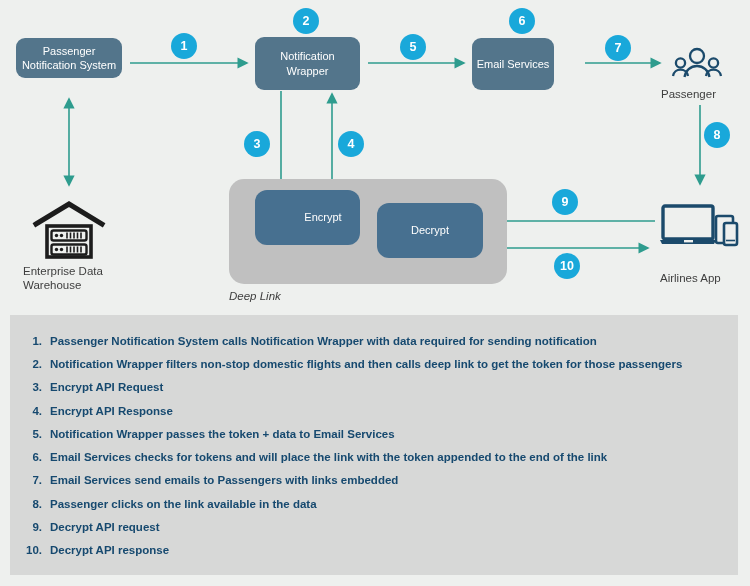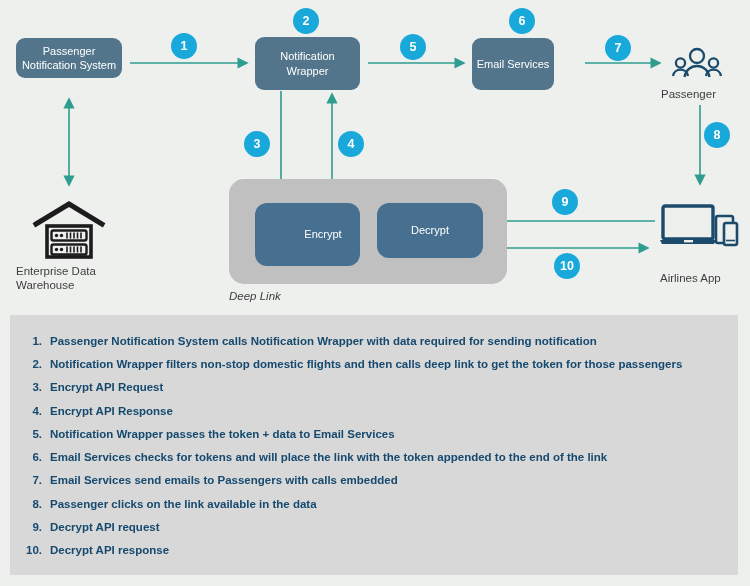--- a/index.html
+++ b/index.html
@@ -75,21 +75,21 @@
 
   <div class="node" style="left:16px;top:38px;width:106px;height:40px;">
     <span>Passenger Notification System</span>
   </div>
   <div class="node" style="left:255px;top:37px;width:105px;height:53px;">
     <span>Notification Wrapper</span>
   </div>
   <div class="node" style="left:472px;top:38px;width:82px;height:52px;">
     <span>Email Services</span>
   </div>
-  <div class="node inner-node" style="left:255px;top:203px;width:105px;height:63px;padding-left:35px;">
+  <div class="node inner-node" style="left:255px;top:190px;width:105px;height:55px;padding-left:35px;">
     <span>Encrypt</span>
   </div>
   <div class="node inner-node" style="left:377px;top:203px;width:106px;height:55px;text-align:right;">
     <span>Decrypt</span>
   </div>
 
   <div class="lbl" style="left:229px;top:289px;width:278px;font-style:italic;">Deep Link</div>
 
   <div class="badge" style="left:171px;top:33px;">1</div>
   <div class="badge" style="left:293px;top:8px;">2</div>
@@ -147,21 +147,21 @@
           <line x1="45.5" y1="35.5" x2="45.5" y2="41.5"></line>
         <line x1="49" y1="35.5" x2="49" y2="41.5"></line>
         <line x1="35" y1="49.5" x2="35" y2="55.5"></line>
           <line x1="38.5" y1="49.5" x2="38.5" y2="55.5"></line>
         <line x1="42" y1="49.5" x2="42" y2="55.5"></line>
           <line x1="45.5" y1="49.5" x2="45.5" y2="55.5"></line>
         <line x1="49" y1="49.5" x2="49" y2="55.5"></line>
       </g>
     </svg>
   </div>
-  <div class="lbl" style="left:16px;top:264px;width:92px;">Enterprise Data Warehouse</div>
+  <div class="lbl" style="left:23px;top:264px;width:92px;">Enterprise Data Warehouse</div>
 
   <div class="panel">
     <div class="legend-row">
       <span class="legend-num">1.</span>
       <span class="legend-text">Passenger Notification System calls Notification Wrapper with data required for sending notification</span>
     </div>
     <div class="legend-row">
       <span class="legend-num">2.</span>
       <span class="legend-text">Notification Wrapper filters non-stop domestic flights and then calls deep link to get the token for those passengers</span>
     </div>
@@ -176,21 +176,21 @@
     <div class="legend-row">
       <span class="legend-num">5.</span>
       <span class="legend-text">Notification Wrapper passes the token + data to Email Services</span>
     </div>
     <div class="legend-row">
       <span class="legend-num">6.</span>
       <span class="legend-text">Email Services checks for tokens and will place the link with the token appended to the end of the link</span>
     </div>
     <div class="legend-row">
       <span class="legend-num">7.</span>
-      <span class="legend-text">Email Services send emails to Passengers with calls embedded</span>
+      <span class="legend-text">Email Services send emails to Passengers with links embedded</span>
     </div>
     <div class="legend-row">
       <span class="legend-num">8.</span>
       <span class="legend-text">Passenger clicks on the link available in the data</span>
     </div>
     <div class="legend-row">
       <span class="legend-num">9.</span>
       <span class="legend-text">Decrypt API request</span>
     </div>
     <div class="legend-row">

